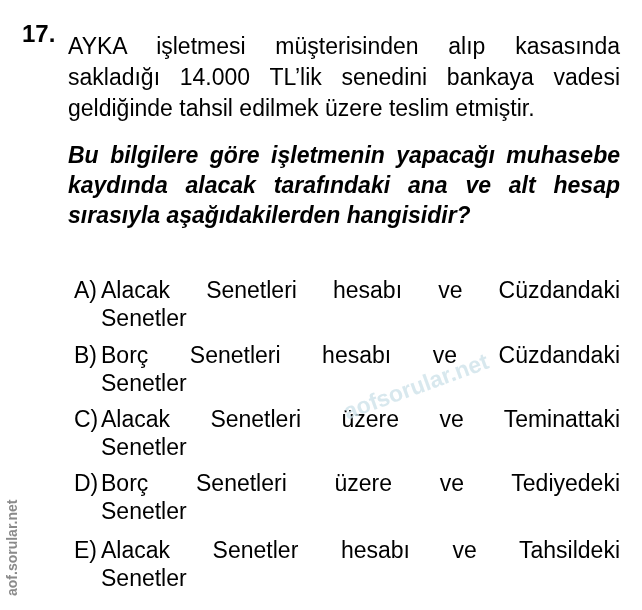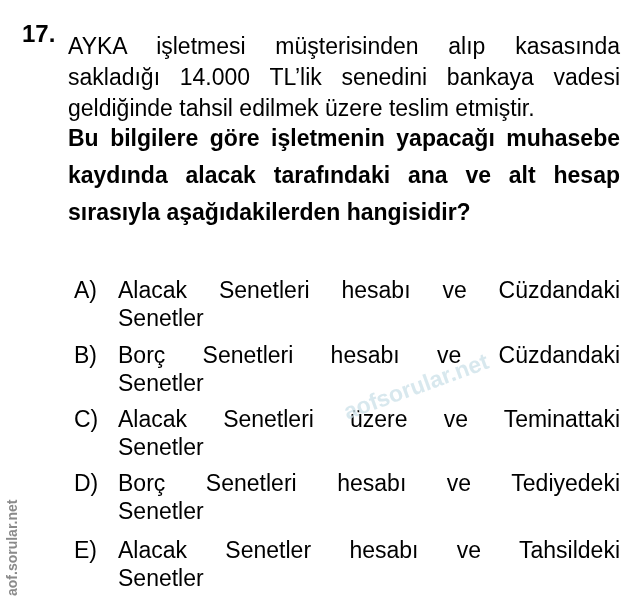--- a/index.html
+++ b/index.html
@@ -8,26 +8,26 @@
     font-family: "Liberation Sans", sans-serif; color: #000;
   }
   .qnum {
     position: absolute; left: 22px; top: 20px; font-size: 24px; font-weight: bold; letter-spacing: 0px; text-align: center;
   }
   .block {
     position: absolute; left: 68px; width: 552px; font-size: 23px; line-height: 31px;
     text-align: justify; text-align-last: left;
   }
   .stem { top: 31px; }
-  .ask { top: 120px; font-weight: bold; line-height: 37px; }
+  .ask { top: 140px; font-weight: bold; line-height: 30px; font-style: italic; }
   .opt {
     position: absolute; left: 74px; width: 546px; font-size: 23px; line-height: 28px;
   }
   .opt .letter { position: absolute; left: 0; top: 0; width: 46px; }
-  .opt .text { margin-left: 44px; display: block; text-align: justify; text-align-last: left; }
+  .opt .text { margin-left: 27px; display: block; text-align: justify; text-align-last: left; }
   .opt .text .l1 { display: block; text-align: justify; text-align-last: justify; }
   .wm-center {
     position: absolute; left: 340px; top: 400px; font-size: 23px; font-weight: bold;
     color: #cfe3ea; transform: rotate(-20deg); transform-origin: left top; opacity: 0.8; white-space: nowrap;
   }
   .wm-side {
     position: absolute; left: 4px; top: 596px; font-size: 14px; font-weight: bold; color: #8a8a8a;
     transform: rotate(-90deg); transform-origin: left top; white-space: nowrap;
   }
 </style>
@@ -60,21 +60,21 @@
   <span class="letter">C)</span>
   <span class="text">
     <span class="l1">Alacak Senetleri üzere ve Teminattaki</span>
     <span>Senetler</span>
   </span>
 </div>
 
 <div class="opt" style="top:469px;">
   <span class="letter">D)</span>
   <span class="text">
-    <span class="l1">Borç Senetleri hesabı ve Tediyedeki</span>
+    <span class="l1">Borç Senetleri üzere ve Tediyedeki</span>
     <span>Senetler</span>
   </span>
 </div>
 
 <div class="opt" style="top:536px;">
   <span class="letter">E)</span>
   <span class="text">
     <span class="l1">Alacak Senetler hesabı ve Tahsildeki</span>
     <span>Senetler</span>
   </span>

